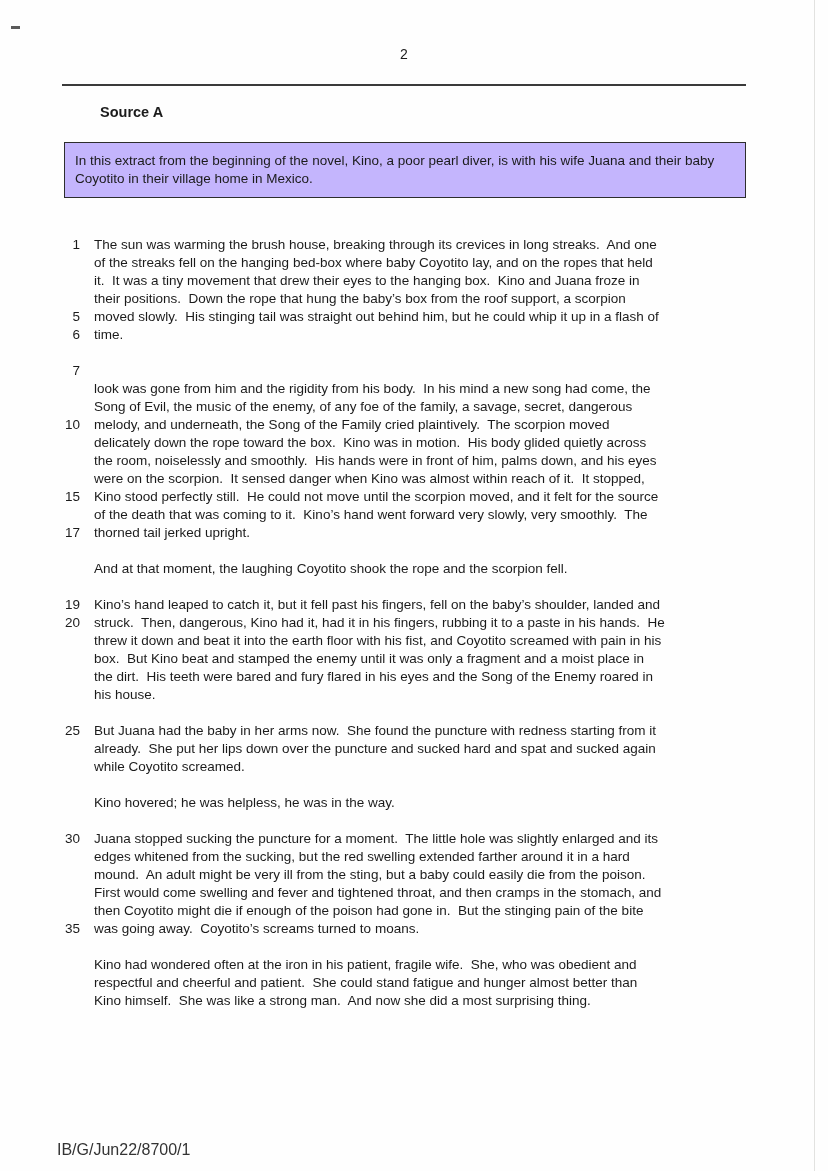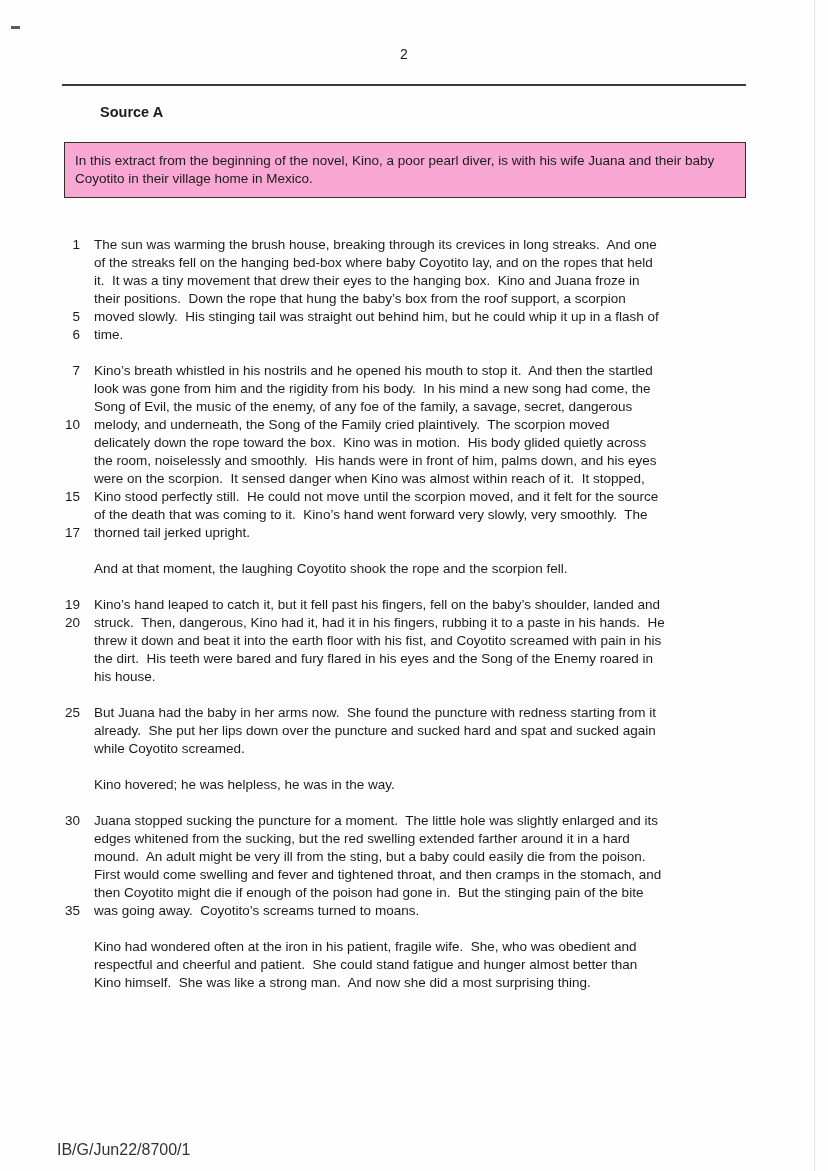--- a/index.html
+++ b/index.html
@@ -64,21 +64,21 @@
     margin-left: 36px;
   }
   .intro-box {
     position: absolute;
     top: 142px;
     left: 64px;
     width: 682px;
     box-sizing: border-box;
     border: 1.5px solid #2e2e2e;
     padding: 9px 10px;
-    background: #f9a8d4;
+    background: #c4b5fd;
   }
   .intro-text {
     margin: 0;
     font-size: 13.5px;
     line-height: 18px;
   }
   .extract {
     position: absolute;
     top: 236px;
     left: 58px;
@@ -150,21 +150,20 @@
           <span class="line-text">moved slowly.  His stinging tail was straight out behind him, but he could whip it up in a flash of</span>
         </div>
         <div class="line">
           <span class="line-num">6</span>
           <span class="line-text">time.</span>
         </div>
       </div>
       <div class="paragraph">
         <div class="line">
           <span class="line-num">7</span>
-          <span class="line-text">Kino’s breath whistled in his nostrils and he opened his mouth to stop it.  And then the startled</span>
         </div>
         <div class="line">
           <span class="line-num"></span>
           <span class="line-text">look was gone from him and the rigidity from his body.  In his mind a new song had come, the</span>
         </div>
         <div class="line">
           <span class="line-num"></span>
           <span class="line-text">Song of Evil, the music of the enemy, of any foe of the family, a savage, secret, dangerous</span>
         </div>
         <div class="line">
@@ -210,20 +209,24 @@
         <div class="line">
           <span class="line-num">20</span>
           <span class="line-text">struck.  Then, dangerous, Kino had it, had it in his fingers, rubbing it to a paste in his hands.  He</span>
         </div>
         <div class="line">
           <span class="line-num"></span>
           <span class="line-text">threw it down and beat it into the earth floor with his fist, and Coyotito screamed with pain in his</span>
         </div>
         <div class="line">
           <span class="line-num"></span>
+          <span class="line-text">box.  But Kino beat and stamped the enemy until it was only a fragment and a moist place in</span>
+        </div>
+        <div class="line">
+          <span class="line-num"></span>
           <span class="line-text">the dirt.  His teeth were bared and fury flared in his eyes and the Song of the Enemy roared in</span>
         </div>
         <div class="line">
           <span class="line-num"></span>
           <span class="line-text">his house.</span>
         </div>
       </div>
       <div class="paragraph">
         <div class="line">
           <span class="line-num">25</span>

